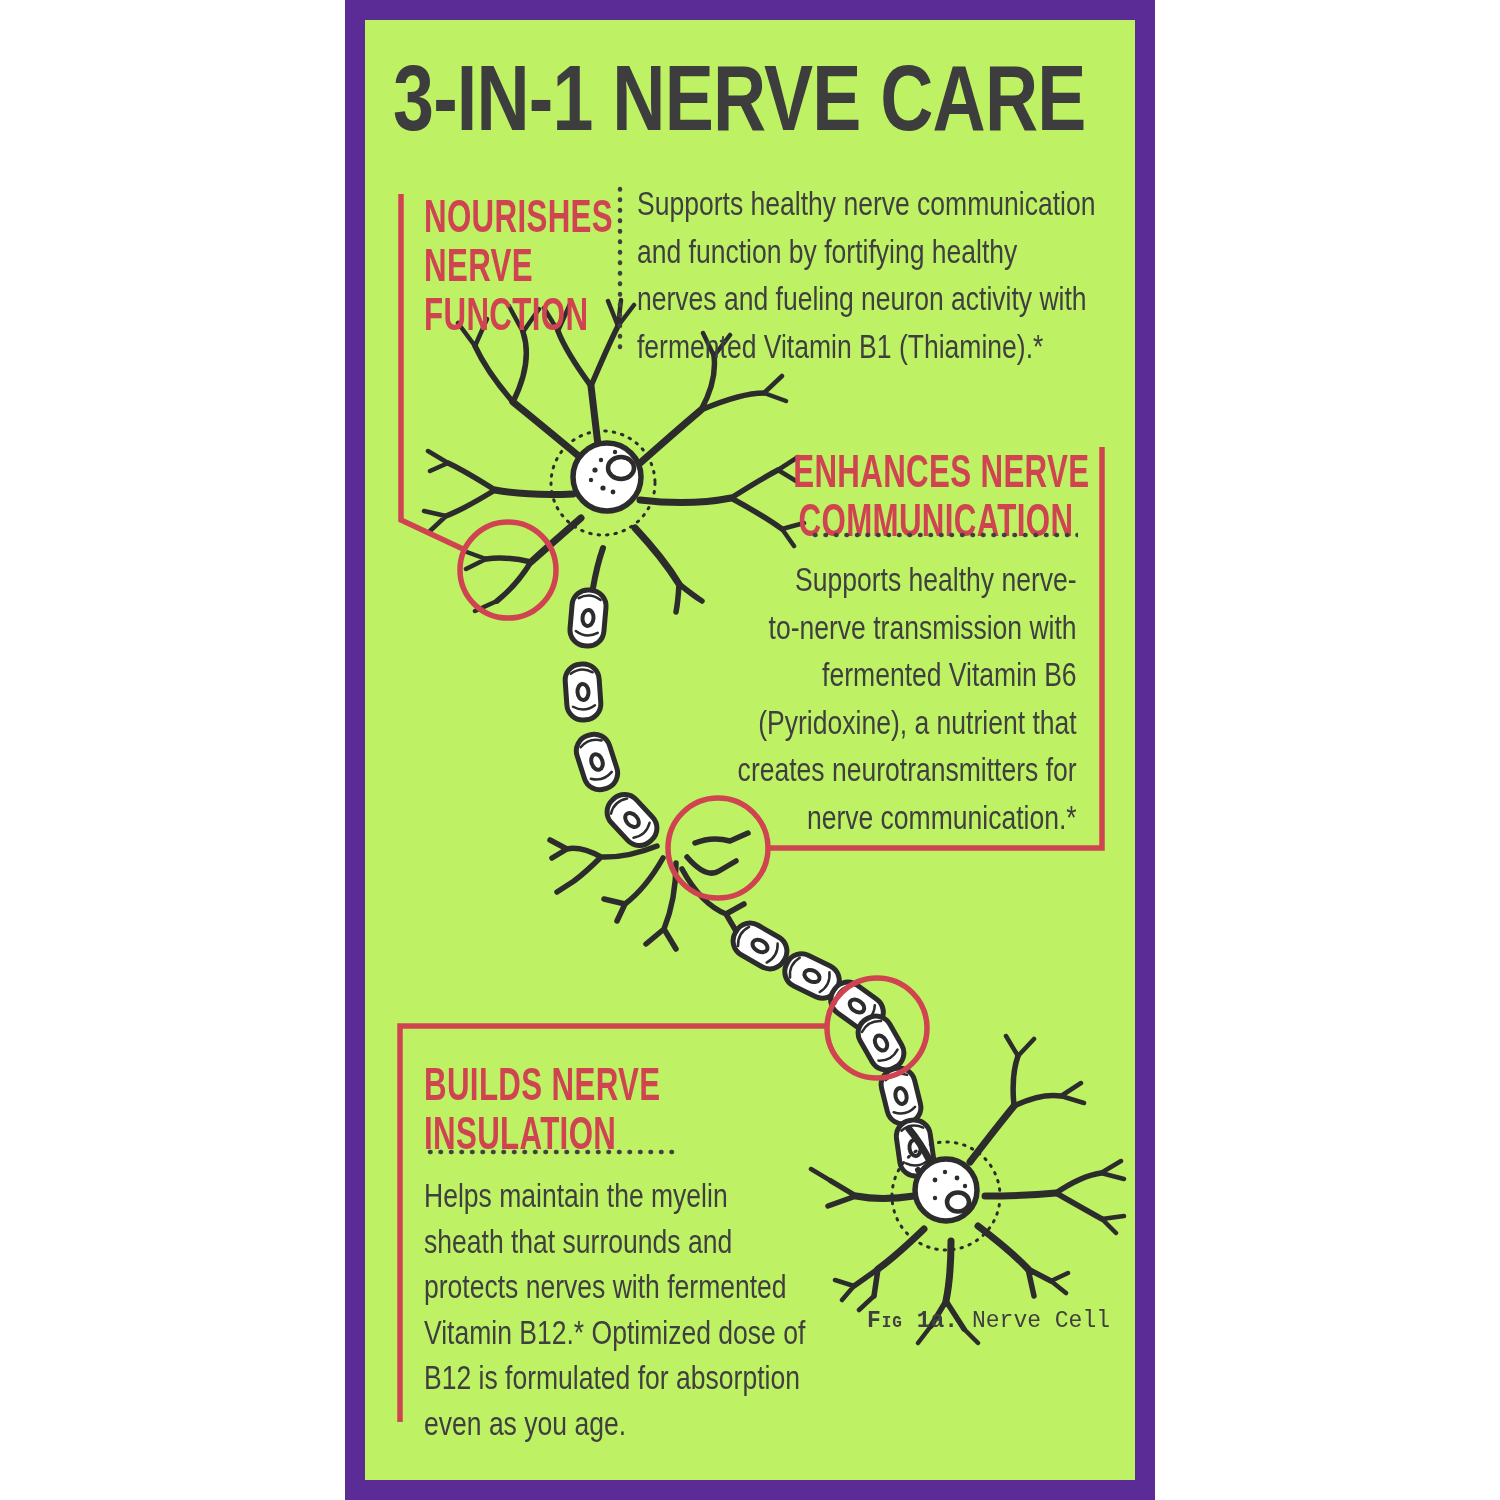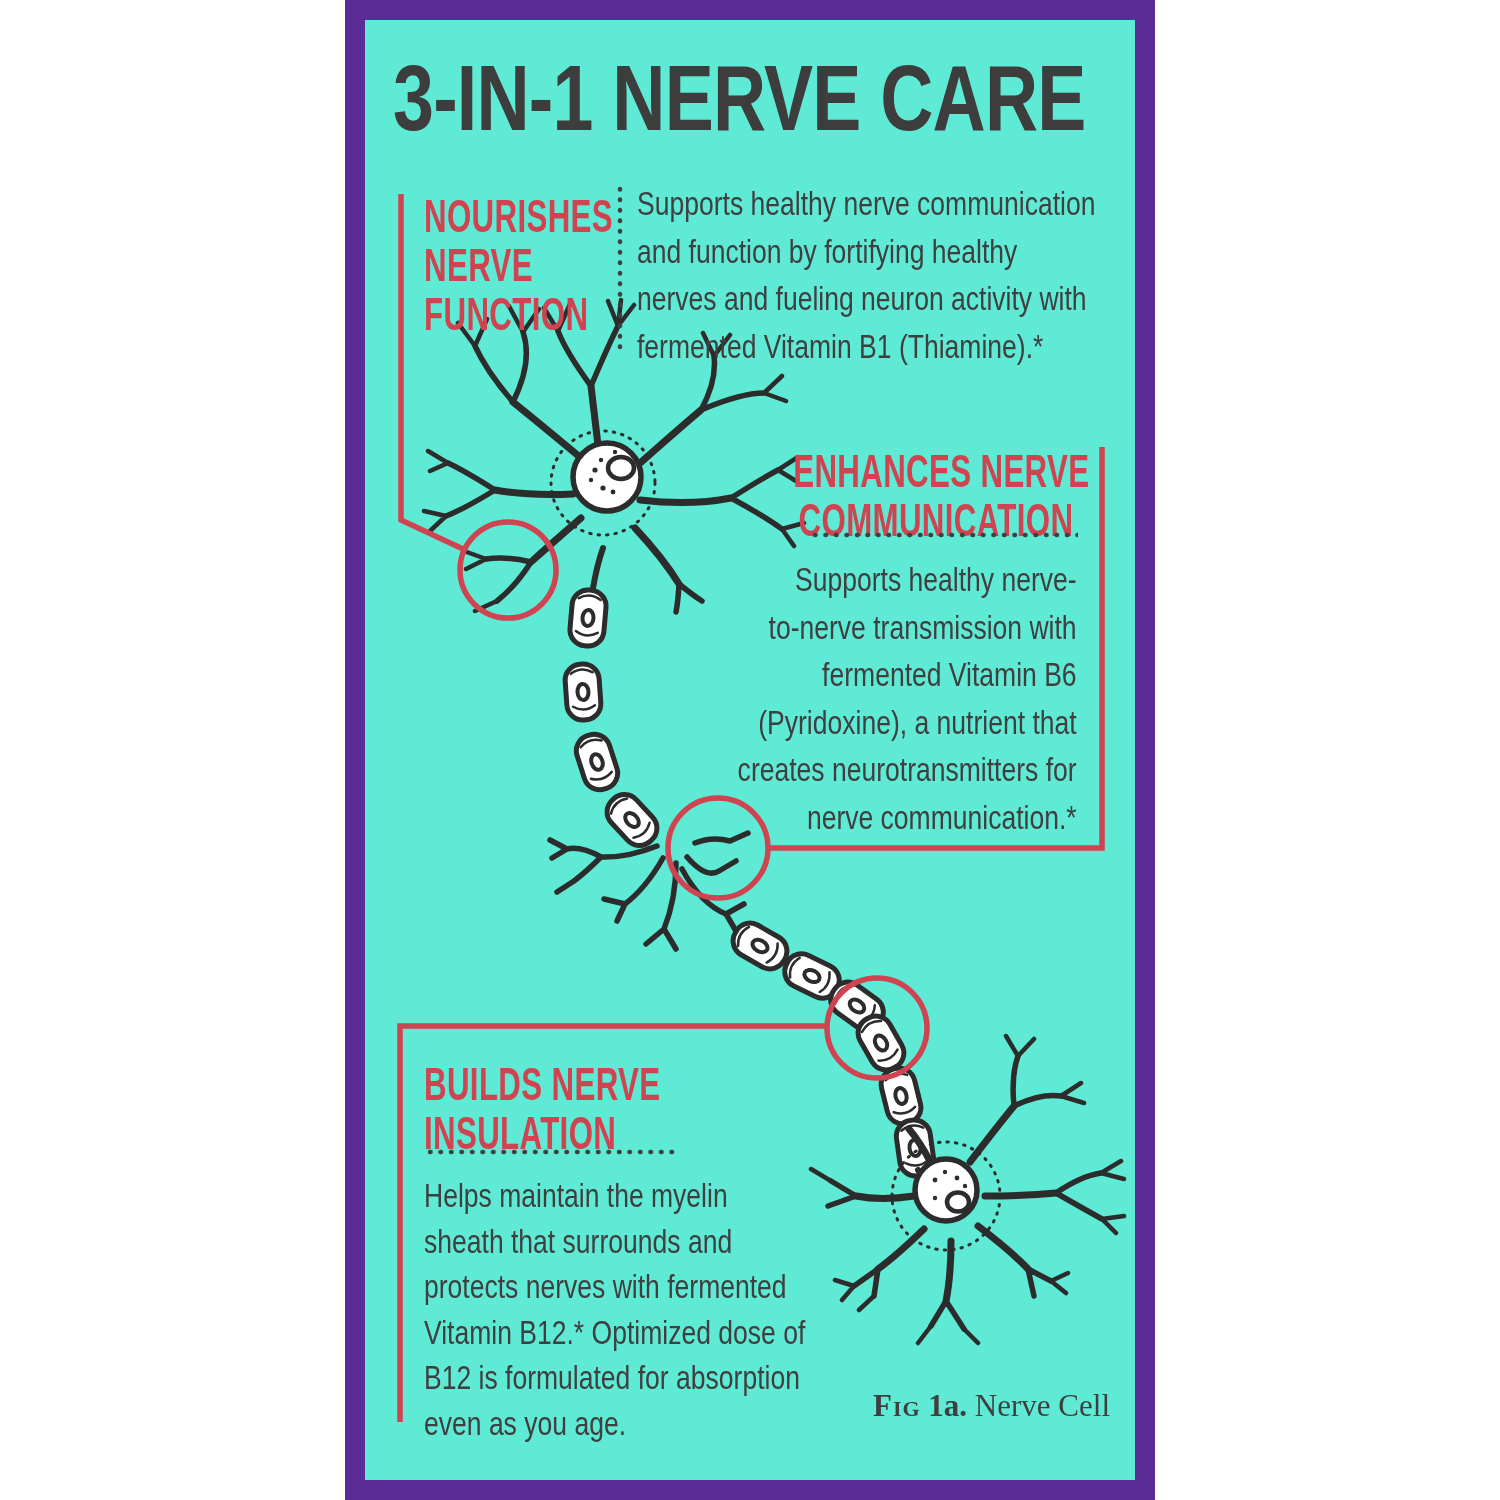--- a/index.html
+++ b/index.html
@@ -7,21 +7,21 @@
     --frame-purple:#5b2b96;
     --text-dark:#3f3f40;
     --title-dark:#3d3d3e;
     --ink:#2c2c2c;
   }
   html,body{margin:0;padding:0;background:#ffffff;}
   .stage{
     position:relative;width:1500px;height:1500px;background:#ffffff;overflow:hidden;
     font-family:"Liberation Sans",sans-serif;
   }
-  .card{position:absolute;left:345px;top:0;width:810px;height:1500px;background:#5eead4;}
+  .card{position:absolute;left:345px;top:0;width:810px;height:1500px;background:#bef264;}
   .frame{position:absolute;inset:0;border:20px solid var(--frame-purple);pointer-events:none;}
   .illustration{position:absolute;left:0;top:0;width:810px;height:1500px;}
 
   .title{
     position:absolute;left:48px;top:50px;margin:0;
     font-size:92px;font-weight:bold;color:var(--title-dark);
     letter-spacing:-1px;white-space:nowrap;
     transform:scaleX(0.80);transform-origin:0 0;line-height:96px;
   }
   .heading{
@@ -48,22 +48,22 @@
 
   .body{
     position:absolute;color:var(--text-dark);font-size:34px;line-height:47.5px;
     white-space:nowrap;transform:scaleX(0.78);transform-origin:0 0;
   }
   .s1body{left:292px;top:180px;}
   .s2body{right:78px;top:556px;text-align:right;transform-origin:100% 0;}
   .s3body{left:79px;top:1173px;line-height:45.5px;}
 
   .caption{
-    position:absolute;right:45px;top:1388px;
-    font-family:Liberation Serif, serif;font-size:31px;color:var(--text-dark);
+    position:absolute;right:45px;top:1308px;
+    font-family:Liberation Mono, monospace;font-size:23px;color:var(--text-dark);
     white-space:nowrap;
   }
   .caption .figsc{font-weight:bold;font-variant:small-caps;letter-spacing:1px;}
   .caption .fignum{font-weight:bold;}
 
   
   .red-anno{stroke:var(--accent-red);}
   .ink{stroke:var(--ink);}
 </style>
 </head>

